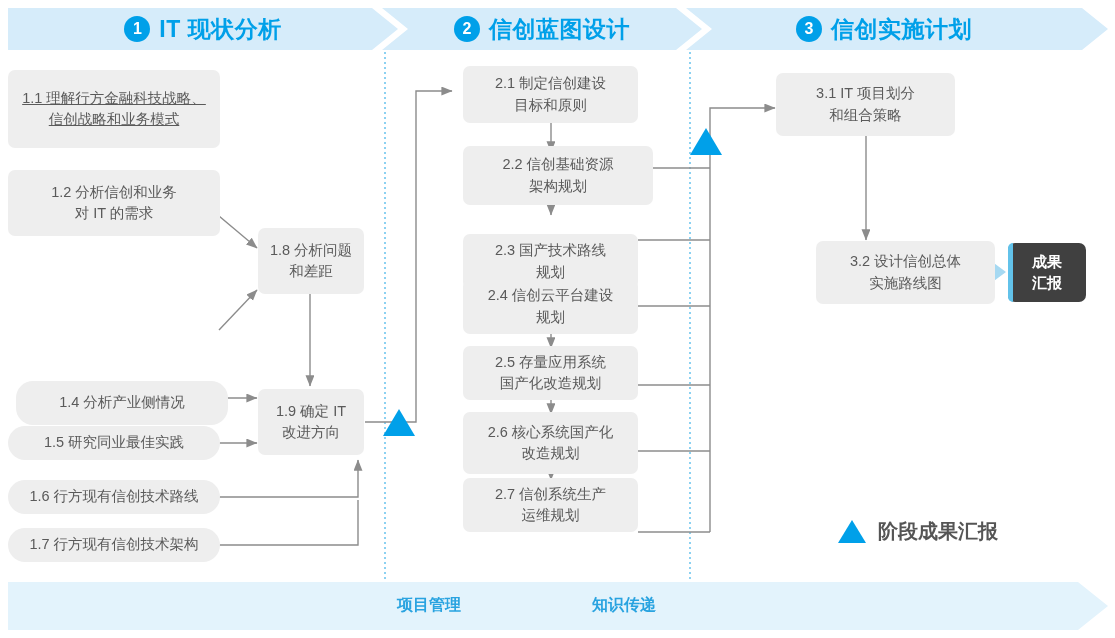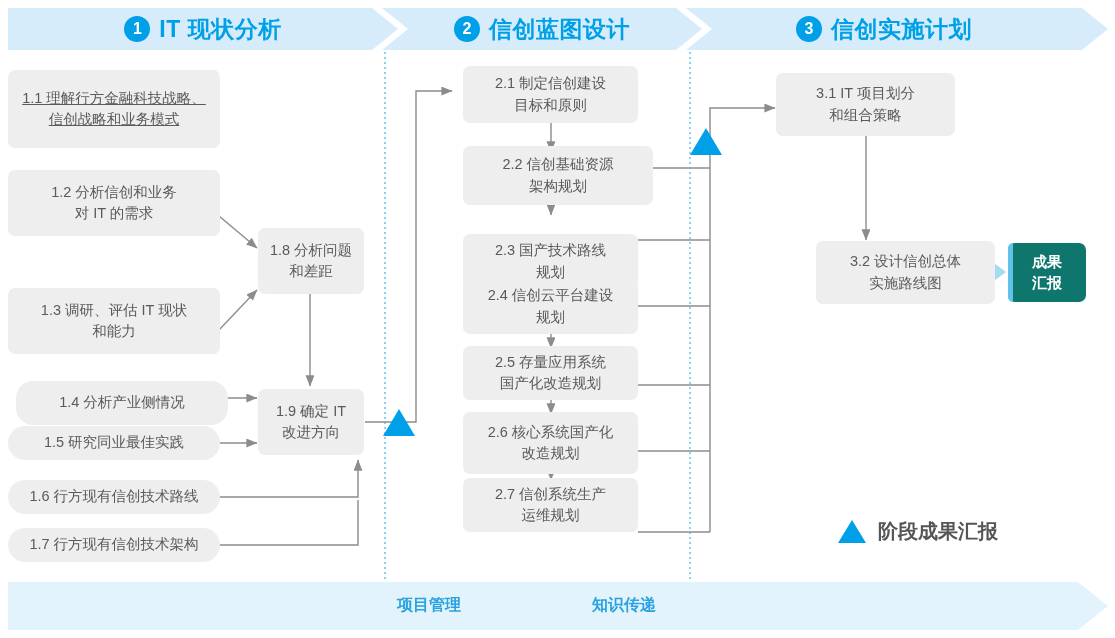--- a/index.html
+++ b/index.html
@@ -76,21 +76,21 @@
     justify-content:center;
     text-align:center;
     box-sizing:border-box;
     padding:4px 6px;
     white-space:pre-line;
   }
 
   
   .result-chip{
     position:absolute;
-    background:#0f766e;
+    background:#404040;
     border-radius:7px;
     color:#ffffff;
     font-size:15px;
     font-weight:bold;
     line-height:1.35;
     display:flex;align-items:center;justify-content:center;
     text-align:center;
     white-space:pre-line;
   }
   .result-chip::before{
@@ -232,22 +232,20 @@
     <div class="phase-inner" style="margin-right:26px;">
       <div class="phase-num">3</div>
       <div class="phase-label">信创实施计划</div>
     </div>
   </div>
 
   <div class="box" style="left:8px;top:70px;width:212px;height:78px;text-decoration:underline;">1.1 理解行方金融科技战略、
 信创战略和业务模式</div>
   <div class="box" style="left:8px;top:170px;width:212px;height:66px;">1.2 分析信创和业务
 对 IT 的需求</div>
-  <div class="box" style="left:8px;top:288px;width:212px;height:66px;">1.3 调研、评估 IT 现状
-和能力</div>
   <div class="box" style="left:16px;top:381px;width:212px;height:44px;border-radius:17px;">1.4 分析产业侧情况</div>
   <div class="box" style="left:8px;top:426px;width:212px;height:34px;border-radius:17px;">1.5 研究同业最佳实践</div>
   <div class="box" style="left:8px;top:480px;width:212px;height:34px;border-radius:17px;">1.6 行方现有信创技术路线</div>
   <div class="box" style="left:8px;top:528px;width:212px;height:34px;border-radius:17px;">1.7 行方现有信创技术架构</div>
   <div class="box" style="left:258px;top:228px;width:106px;height:66px;">1.8 分析问题
 和差距</div>
   <div class="box" style="left:258px;top:389px;width:106px;height:66px;">1.9 确定 IT
 改进方向</div>
 
   <div class="box" style="left:463px;top:66px;width:175px;height:57px;">2.1 制定信创建设

